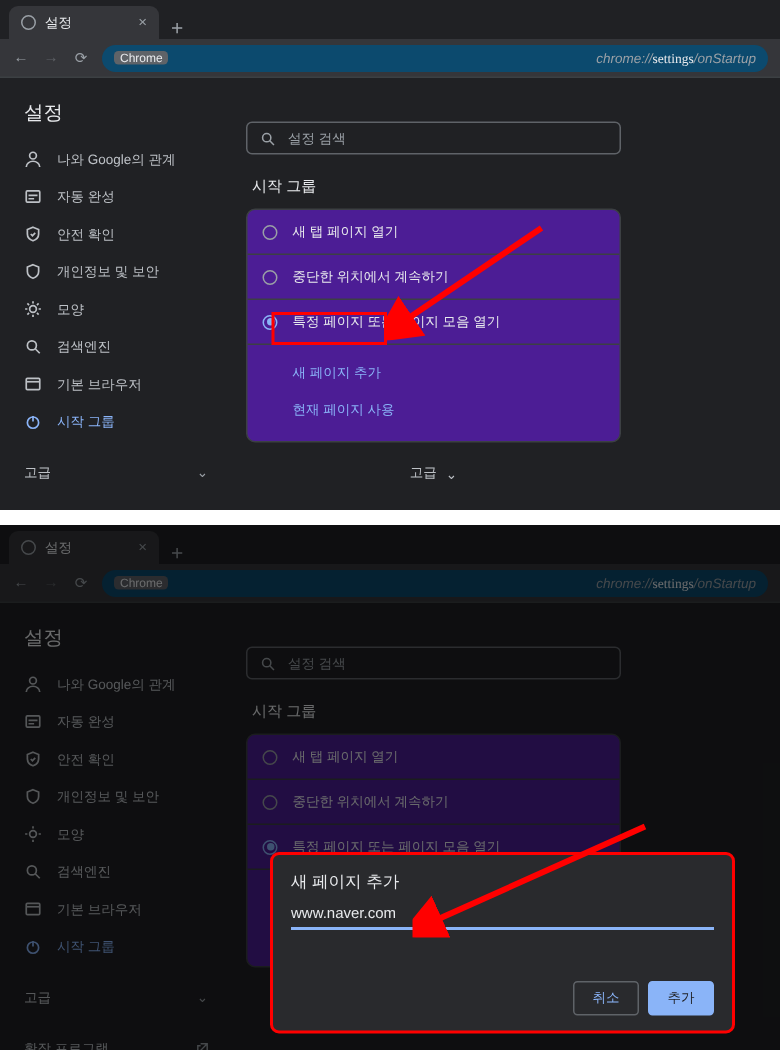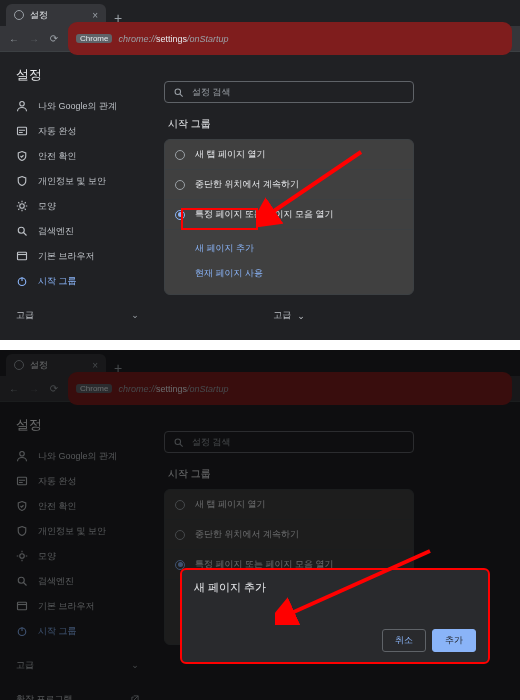--- a/index.html
+++ b/index.html
@@ -60,39 +60,40 @@
     padding: 0 8px;
     border-bottom: 1px solid #3c4043;
   }
   .nav-icn {
     width: 12px; height: 12px; color: #9aa0a6;
     display: inline-flex; align-items: center; justify-content: center;
     font-size: 10px;
   }
   .addr {
     flex: 1;
-    height: 33px;
-    background: #7f1d1d;
+    height: 18px;
+    background: #0c4a6e;
     border-radius: 9px;
     display: flex;
     align-items: center;
     padding: 0 8px;
     gap: 6px;
     font-size: 9px;
     color: #bdc1c6;
+    justify-content: space-between;
   }
   .addr .chip {
     background: #5f6368;
     color: #e8eaed;
     border-radius: 3px;
     padding: 0 4px;
     font-size: 8px;
   }
   .addr .urldim { color: #9aa0a6; font-style: italic; }
-  .addr .urlhl { color: #e8eaed; }
+  .addr .urlhl { color: #e8eaed; font-family: Liberation Serif, serif; }
   
   .content {
     display: flex;
   }
   .leftcol {
     width: 156px;
     padding: 10px 6px 10px 4px;
   }
   .title {
     font-size: 13px;
@@ -147,21 +148,21 @@
     margin-bottom: 14px;
     width: 250px;
     margin-top: 19px;
   }
   .section-head {
     color: #e8eaed;
     font-size: 10px;
     margin: 4px 0 8px 4px;
   }
   .card {
-    background: #404040;
+    background: #4c1d95;
     border: 1px solid #3c4043;
     border-radius: 6px;
     width: 250px;
   }
   .radio-row {
     display: flex;
     align-items: center;
     gap: 10px;
     padding: 8px 10px;
     font-size: 9px;
@@ -532,20 +533,21 @@
           <span class="sub-link">현재 페이지 사용</span>
         </div>
       </div>
     </div>
   </div>
 
   <div class="dim"></div>
 
   <div class="dialog">
     <div class="dlg-title">새 페이지 추가</div>
+    <input class="dlg-input" value="www.naver.com" style="">
     <div class="dlg-buttons">
       <button class="dlg-btn">취소</button>
       <button class="dlg-btn primary">추가</button>
     </div>
   </div>
 
   <svg class="arrow" style="left:275px; top:195px;" width="160" height="80" viewBox="0 0 160 80">
     <defs>
         <marker id="ah2" markerWidth="8" markerHeight="8" refX="2" refY="4" orient="auto">
           <path d="M0 0 L8 4 L0 8 Z" fill="#ff0000"></path>

